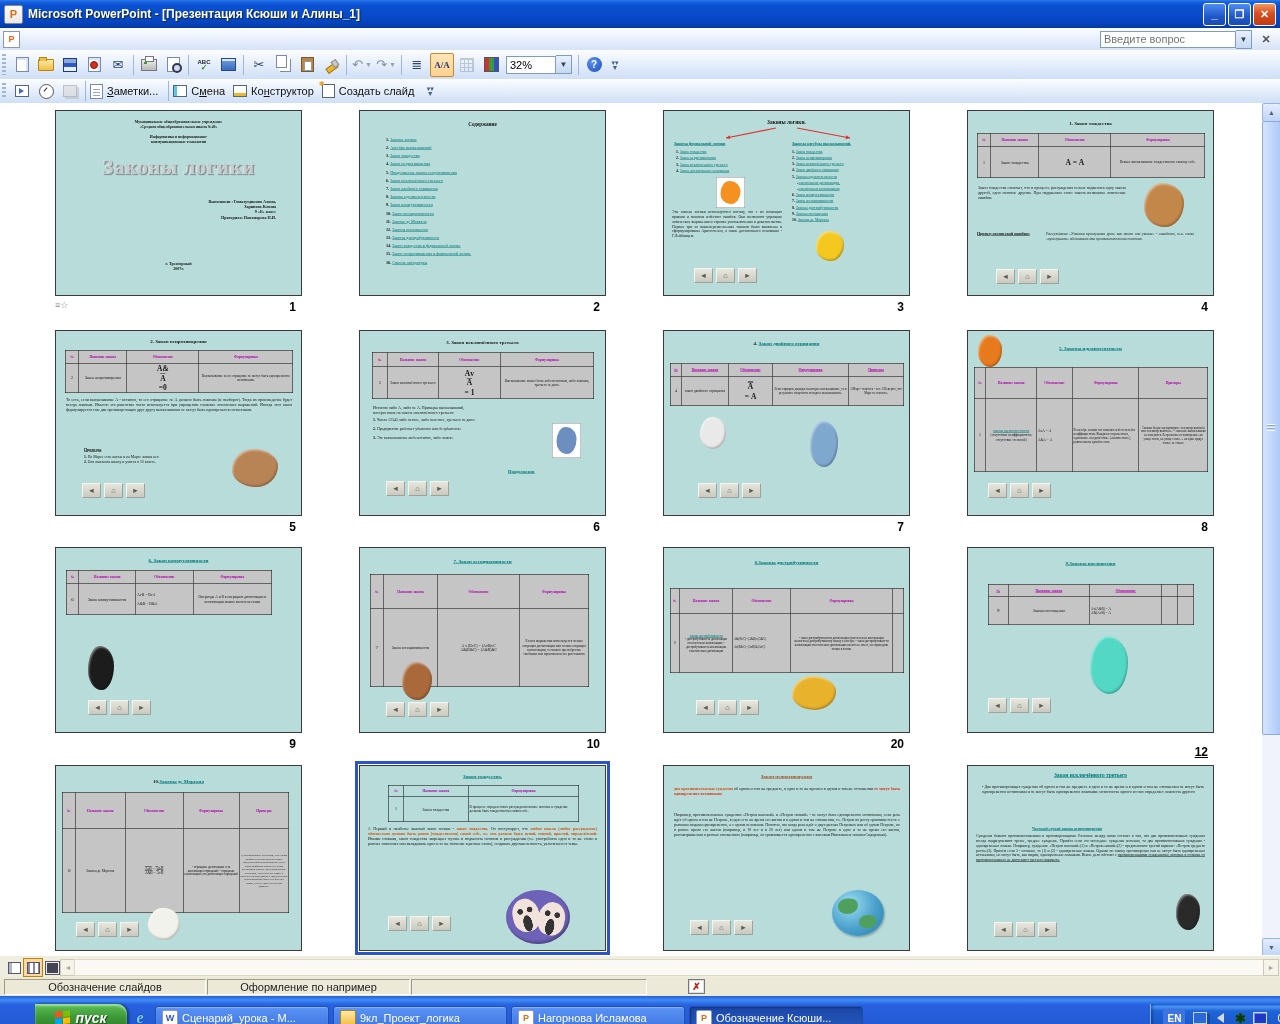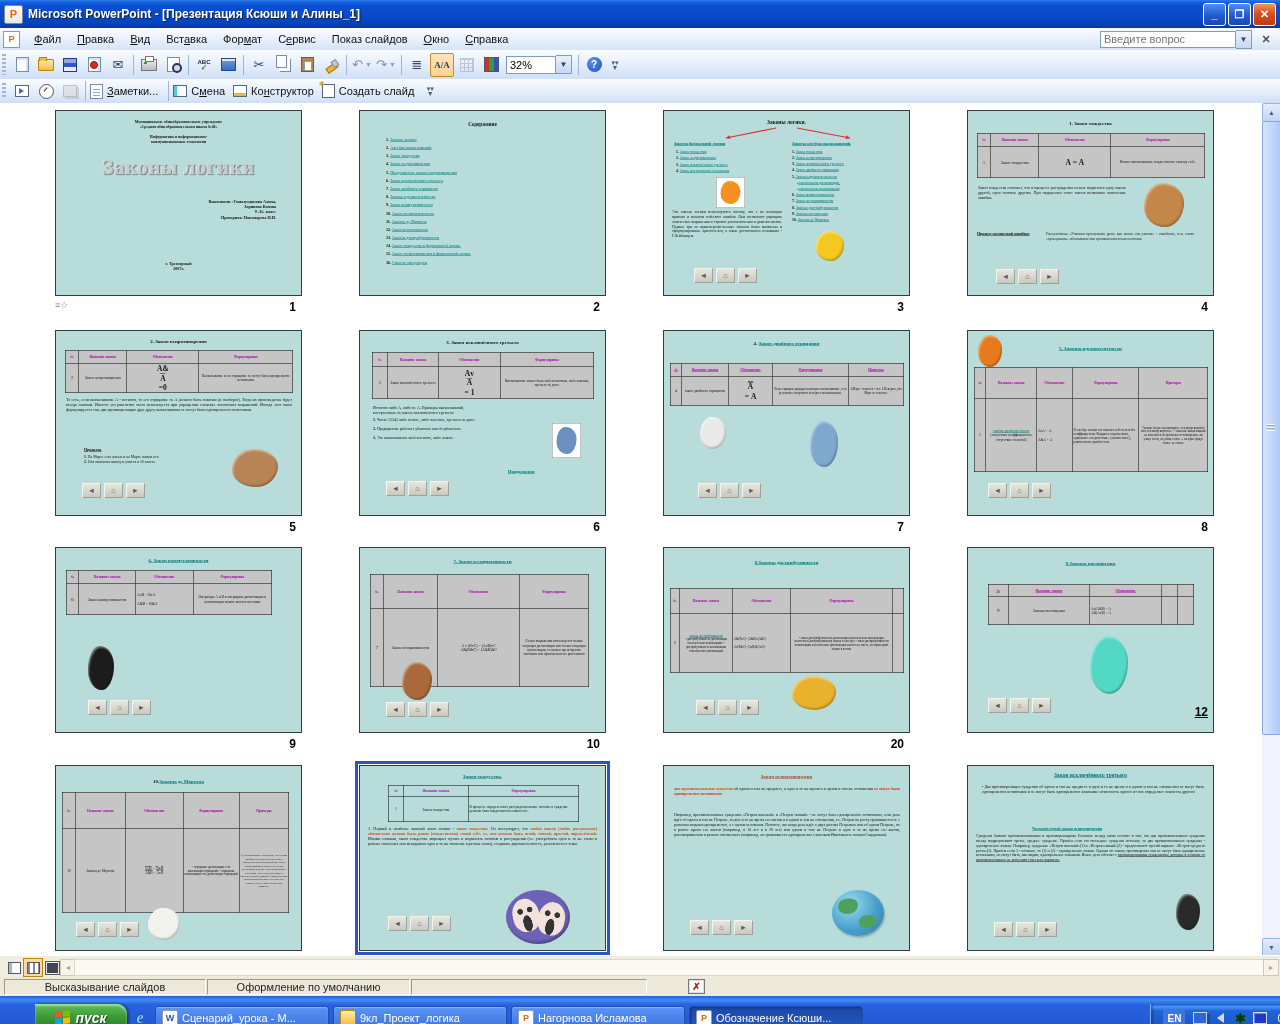--- a/index.html
+++ b/index.html
@@ -148,31 +148,20 @@
   <div class="wtitle">Microsoft PowerPoint - [Презентация Ксюши и Алины_1]</div>
   <div class="wbtns">
     <div class="wbtn">_</div>
     <div class="wbtn">❐</div>
     <div class="wbtn close">✕</div>
   </div>
 </div>
 
 <div id="menubar">
   <div class="docico">P</div>
-  <div id="menu-items" style="display:flex;">
-      <div class="mitem"><u>Ф</u>айл</div>
-      <div class="mitem"><u>П</u>равка</div>
-      <div class="mitem"><u>В</u>ид</div>
-      <div class="mitem">Вст<u>а</u>вка</div>
-      <div class="mitem">Фор<u>м</u>ат</div>
-      <div class="mitem">С<u>е</u>рвис</div>
-      <div class="mitem">Показ слай<u>д</u>ов</div>
-      <div class="mitem"><u>О</u>кно</div>
-      <div class="mitem"><u>С</u>правка</div>
-    </div>
   <div id="qbox">
     <input id="qinput" placeholder="Введите вопрос" style="">
     <div class="qdrop">▼</div>
     <div class="docclose">✕</div>
   </div>
 </div>
 
 <div id="toolbar1" class="tbar">
   <div class="grip"></div>
 <div class="tbtn">
@@ -657,21 +646,21 @@
           </div>
         </div>
         <div class="im blob" style="left: 244px; top: 176px; width: 76px; height: 116px; background: rgb(82, 216, 197);"></div>
         <div class="navb" style="left: 40px; top: 300px;">
           <span>◄</span>
           <span>⌂</span>
           <span>►</span>
         </div>
       </div>
     </div>
-    <div class="snum" style="left: 1178px; top: 602px; text-decoration: underline;">12</div>
+    <div class="snum" style="left: 1178px; top: 642px; text-decoration: underline;">12</div>
     <div class="slide" style="left: 55px; top: 662px;">
       <div class="sc">
         <div class="sl-title" style="top: 24px; font-size: 10px;"><span>10.</span><span class="lnk">Законы де Моргана</span></div>
         <div class="sl-table" style="left: 12px; top: 52px; width: 452px; height: 240px; background: rgb(197, 197, 197);">
           <div class="trow hd" style="height: 30%;">
             <div class="tcell" style="width: 5%; font-size: 7px;">№</div>
             <div class="tcell" style="width: 22%; font-size: 7px;">Название закона</div>
             <div class="tcell" style="width: 26%; font-size: 7px;">Обозначение</div>
             <div class="tcell" style="width: 25%; font-size: 7px;">Формулировка</div>
             <div class="tcell" style="width: 22%; font-size: 7px;">Примеры</div>
@@ -771,24 +760,24 @@
   <div class="vb" style="left:42px;">
       <div class="vbi show"></div>
     </div>
   <div class="harr" style="left:60px;">◄</div>
   <div id="htrack"></div>
   <div class="harr" style="left:1263px;">►</div>
 </div>
 
 <div id="statusbar">
   <div class="ssec" style="left:4px;width:200px;">
-      <span>Высказывание слайдов</span>
+      <span>Обозначение слайдов</span>
     </div>
   <div class="ssec" style="left:207px;width:201px;">
-      <span>Оформление по умолчанию</span>
+      <span>Оформление по например</span>
     </div>
   <div class="ssec" style="left:411px;width:234px;"></div>
   <div class="sbook">
       <span>✗</span>
     </div>
 </div>
 
 <div id="taskbar">
   <div id="startbtn">
     <span class="flag">

